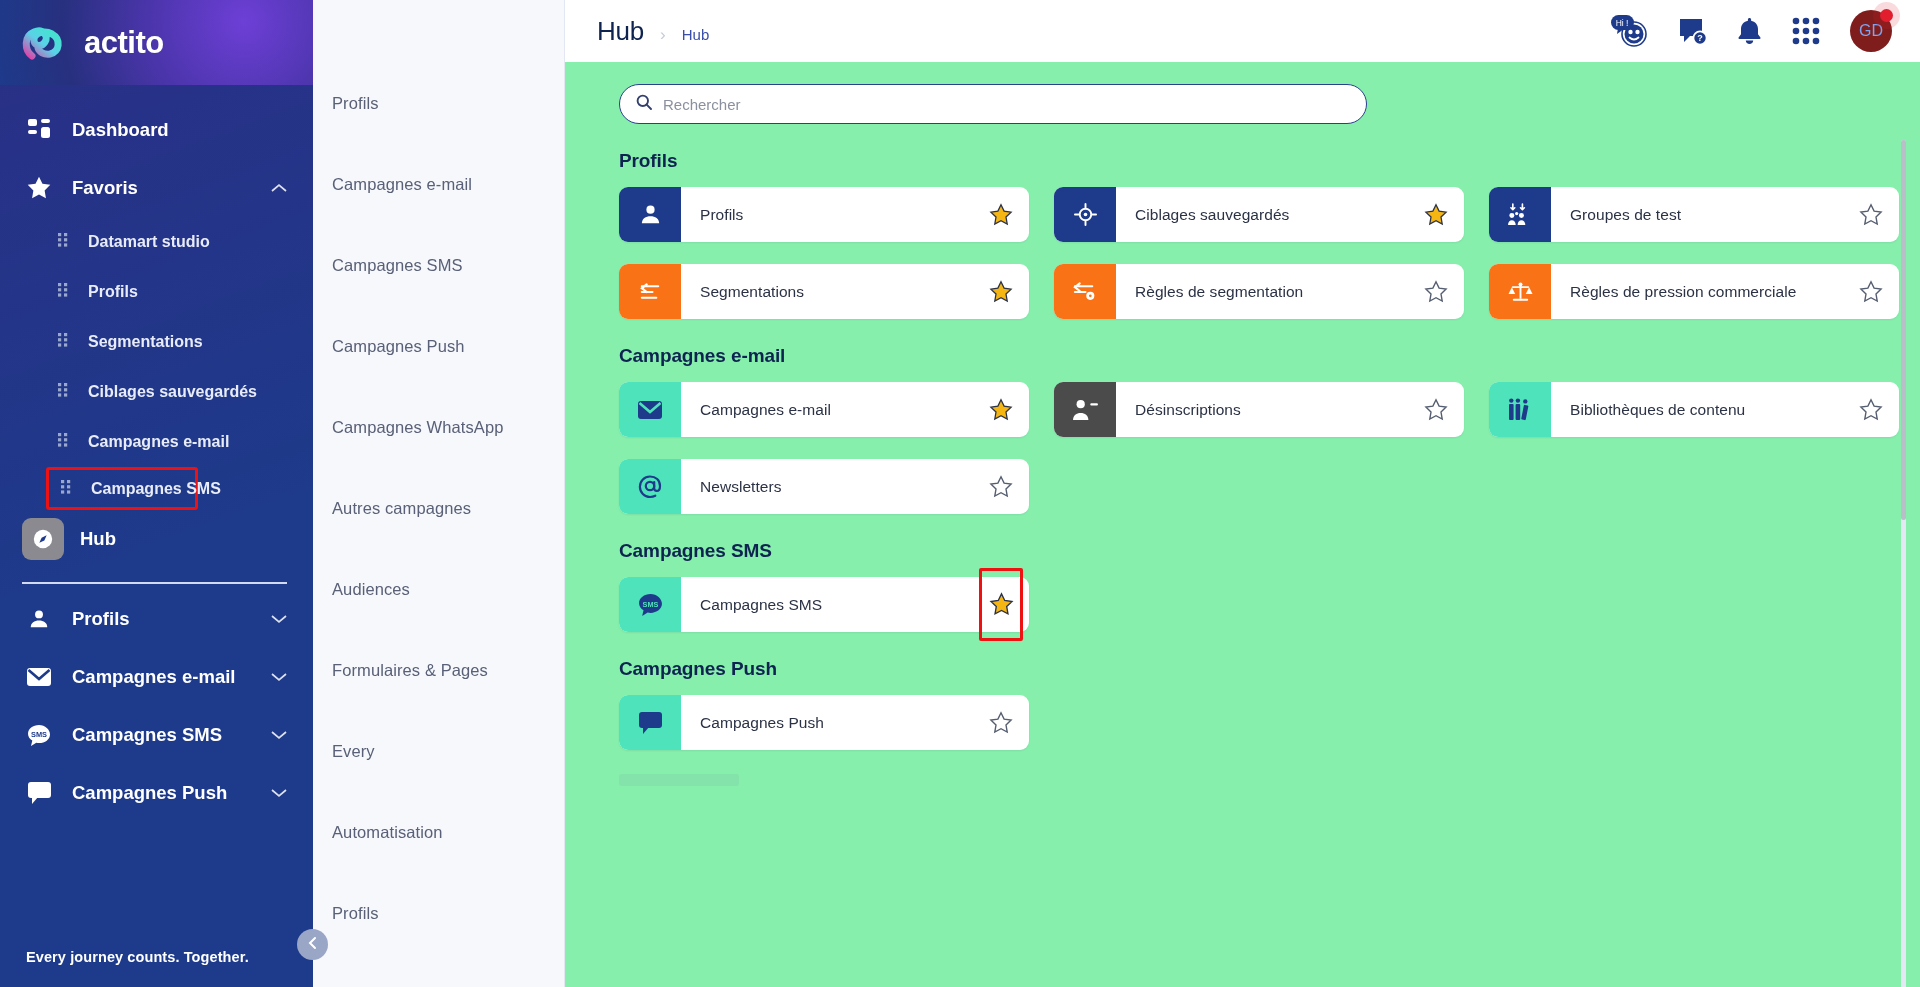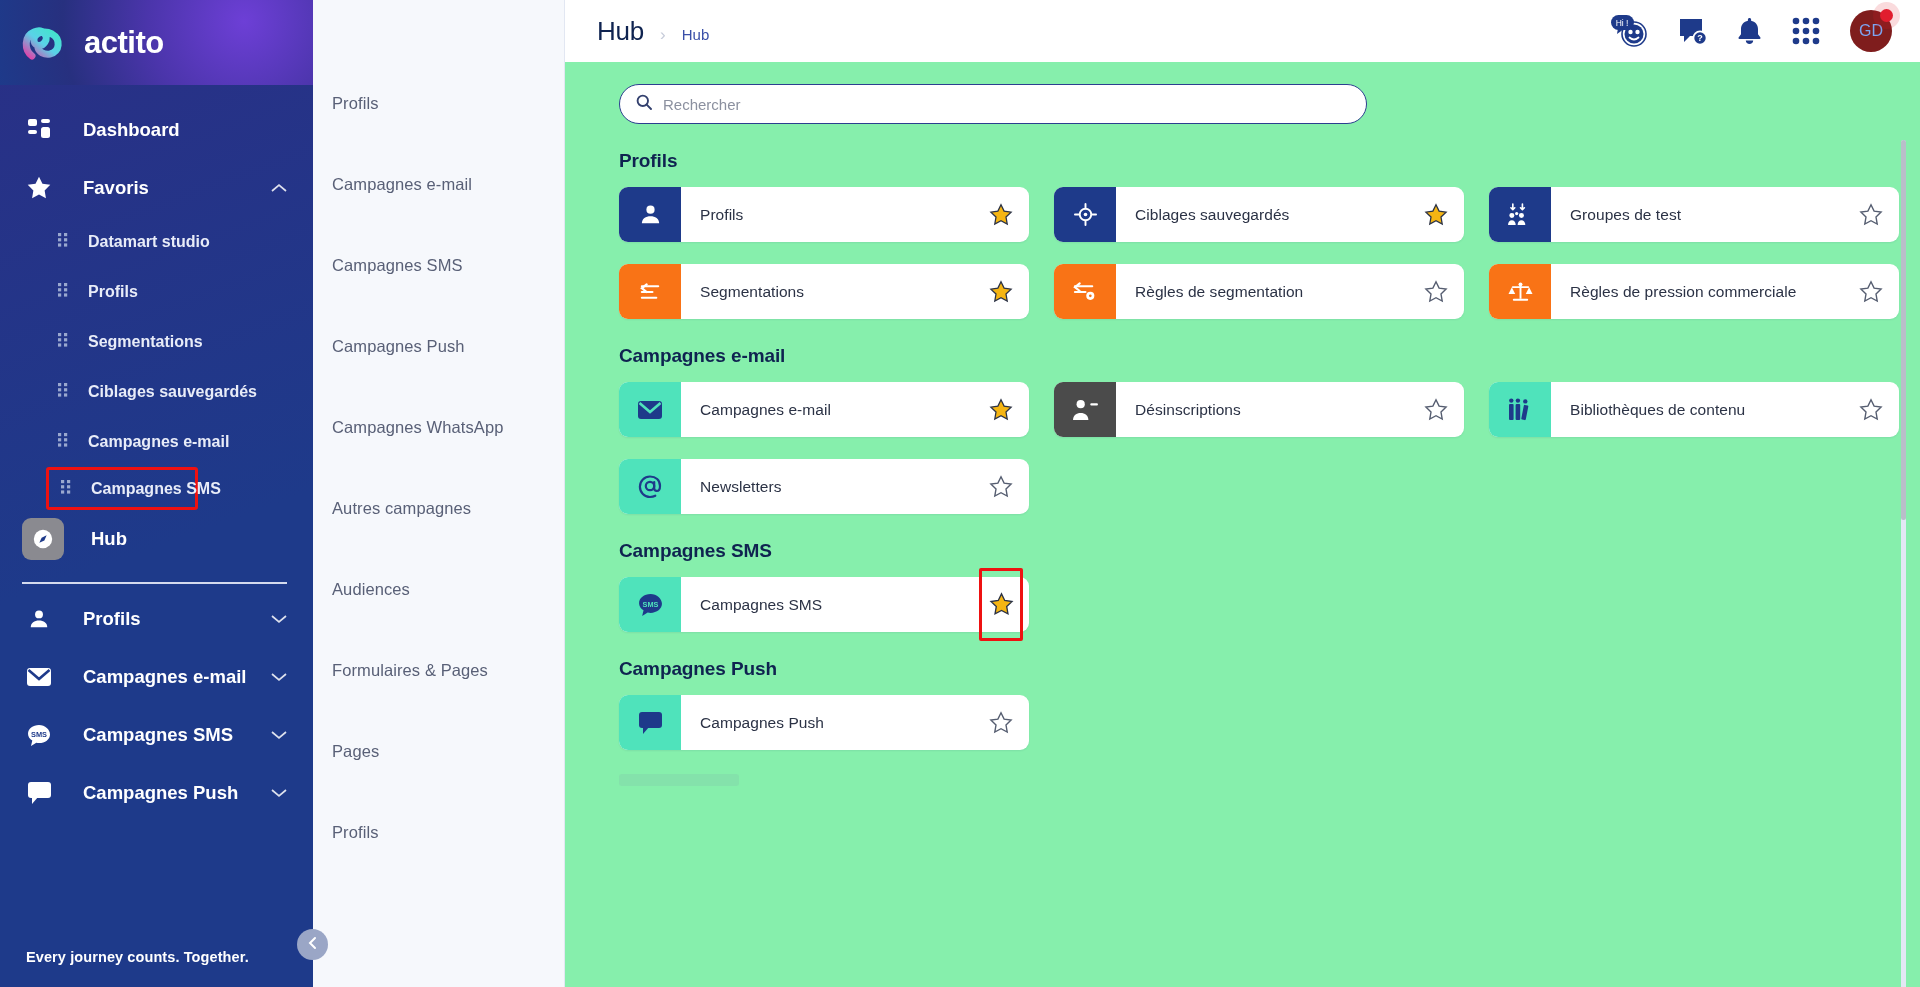--- a/index.html
+++ b/index.html
@@ -26,21 +26,21 @@
     display: flex; align-items: center; padding-left: 22px;
   }
   .logo-mark { width: 46px; height: 42px; flex: 0 0 46px; }
   .logo-text {
     font-size: 31px; font-weight: 700; letter-spacing: -0.5px;
     color: #fff; margin-left: 16px;
   }
   .sb-list { padding-top: 16px; }
   .sb-item {
     display: flex; align-items: center; height: 58px;
-    padding: 0 26px 0 22px; cursor: pointer; position: relative; gap: 11px;
+    padding: 0 26px 0 22px; cursor: pointer; position: relative;
   }
   .sb-item .sb-ico {
     width: 34px; flex: 0 0 34px; display: flex; align-items: center; justify-content: center;
   }
   .sb-item .sb-label {
     margin-left: 16px; font-size: 18.5px; font-weight: 600; color: #fff; white-space: nowrap;
   }
   .sb-item .sb-chev { margin-left: auto; opacity: .85; }
   .sb-sub {
     display: flex; align-items: center; height: 50px;
@@ -379,21 +379,22 @@
 
   <div class="subnav">
     <div class="subnav-item">Profils</div>
     <div class="subnav-item">Campagnes e-mail</div>
     <div class="subnav-item">Campagnes SMS</div>
     <div class="subnav-item">Campagnes Push</div>
     <div class="subnav-item">Campagnes WhatsApp</div>
     <div class="subnav-item">Autres campagnes</div>
     <div class="subnav-item">Audiences</div>
     <div class="subnav-item">Formulaires &amp; Pages</div>
-    <div class="subnav-item">Pages</div>
+    <div class="subnav-item">Every</div>
+    <div class="subnav-item">Automatisation</div>
     <div class="subnav-item">Profils</div>
   </div>
 
   <div class="content-col">
 
     <div class="topbar">
       <div class="crumbs">
         <span class="crumb-title">Hub</span>
         <span class="crumb-sep">›</span>
         <span class="crumb-link">Hub</span>

